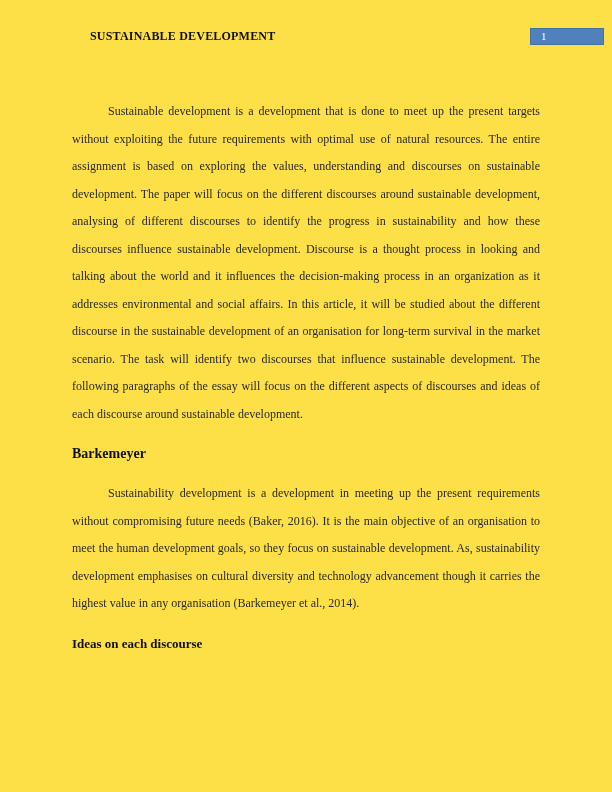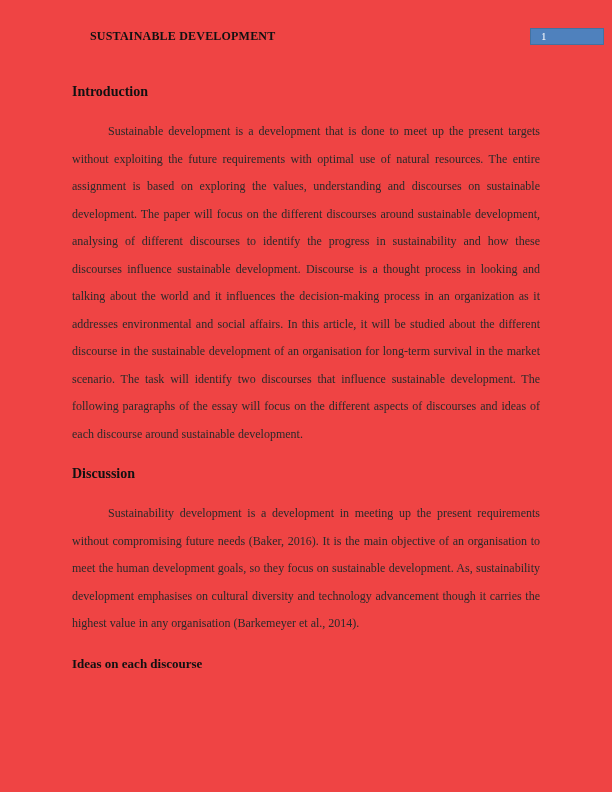--- a/index.html
+++ b/index.html
@@ -5,21 +5,21 @@
   html, body {
     margin: 0;
     padding: 0;
     background: #e8e8e8;
   }
   .page {
     position: relative;
     width: 612px;
     height: 792px;
     margin: 0 auto;
-    background: #ef4444;
+    background: #fde047;
     font-family: "Liberation Serif", serif;
     color: #222222;
     overflow: hidden;
     box-sizing: border-box;
   }
   .running-head {
     position: absolute;
     top: 29px;
     left: 90px;
     font-size: 12px;
@@ -83,25 +83,24 @@
 <div class="page">
 
   <div class="running-head">SUSTAINABLE DEVELOPMENT</div>
 
   <div class="page-number-badge">
     <span class="num">1</span>
   </div>
 
   <div class="content">
 
-    <h1 class="section-heading">Introduction</h1>
 
     <p class="body-para">Sustainable development is a development that is done to meet up the present targets without exploiting the future requirements with optimal use of natural resources. The entire assignment is based on exploring the values, understanding and discourses on sustainable development. The paper will focus on the different discourses around sustainable development, analysing of different discourses to identify the progress in sustainability and how these discourses influence sustainable development. Discourse is a thought process in looking and talking about the world and it influences the decision-making process in an organization as it addresses environmental and social affairs. In this article, it will be studied about the different discourse in the sustainable development of an organisation for long-term survival in the market scenario. The task will identify two discourses that influence sustainable development. The following paragraphs of the essay will focus on the different aspects of discourses and ideas of each discourse around sustainable development.</p>
 
-    <h1 class="section-heading">Discussion</h1>
+    <h1 class="section-heading">Barkemeyer</h1>
 
     <p class="body-para">Sustainability development is a development in meeting up the present requirements without compromising future needs (Baker, 2016). It is the main objective of an organisation to meet the human development goals, so they focus on sustainable development. As, sustainability development emphasises on cultural diversity and technology advancement though it carries the highest value in any organisation (Barkemeyer et al., 2014).</p>
 
     <h2 class="sub-heading">Ideas on each discourse</h2>
 
 
   </div>
 
 </div>
 

